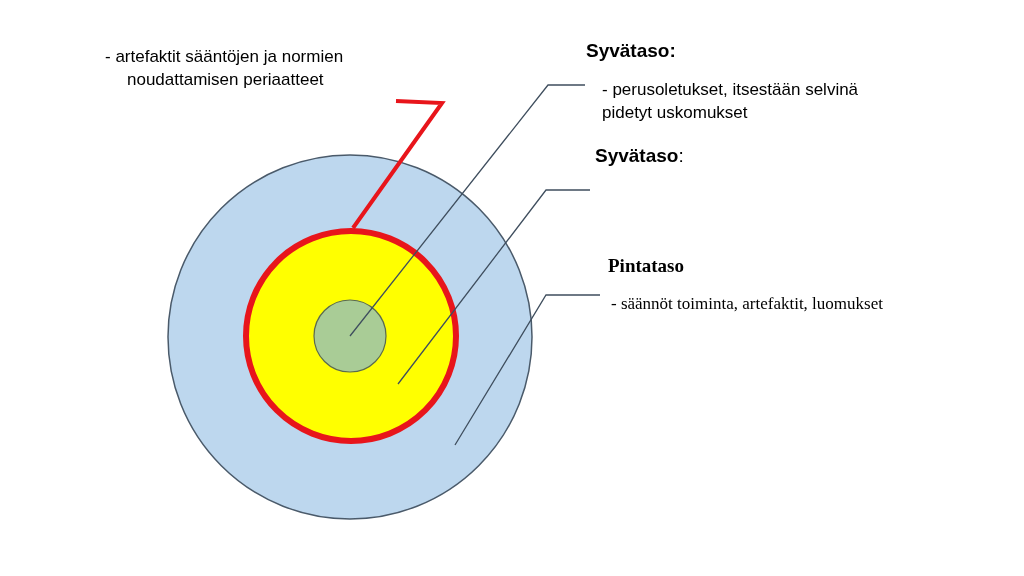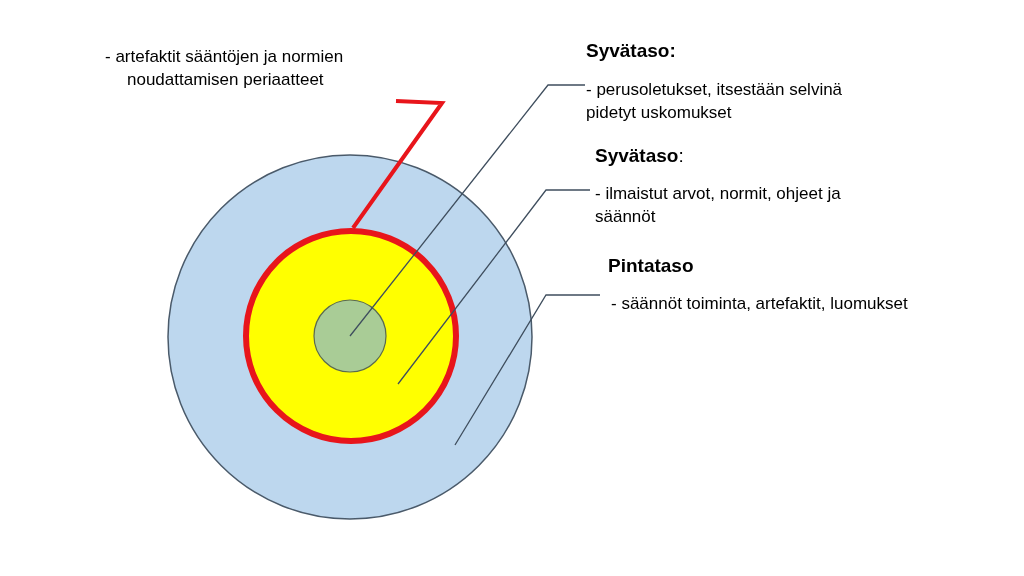--- a/index.html
+++ b/index.html
@@ -36,20 +36,21 @@
     line-height: 1.2;
     white-space: pre;
   }
   .label-title .plain {
     font-weight: normal;
   }
   .label-body {
     font-size: 17px;
     line-height: 1.35;
     white-space: pre-line;
+    margin-left: 16px;
   }
 
   
   #block-nakokulmat {
     left: 95px;
     top: 40px;
     width: 330px;
   }
   #block-nakokulmat .label-body {
     margin-top: 6px;
@@ -79,20 +80,21 @@
   }
   #block-valitaso .label-body {
     margin-top: 15px;
   }
 
   
   #block-pintataso {
     left: 608px;
     top: 255px;
     width: 400px;
+    font-family: Liberation Serif, serif;
   }
   #block-pintataso .label-body {
     margin-top: 15px;
     margin-left: 3px;
   }
 </style>
 </head>
 <body>
 
 <div id="stage">
@@ -118,22 +120,20 @@
   </div>
 
   <div class="label-block" id="block-syvataso">
     <div class="label-title">Syvätaso:</div>
     <div class="label-body">- perusoletukset, itsestään selvinä
 pidetyt uskomukset</div>
   </div>
 
   <div class="label-block" id="block-valitaso">
     <div class="label-title"><span>Syvätaso</span><span class="plain">:</span></div>
-    <div class="label-body">- ilmaistut arvot, normit, ohjeet ja
-säännöt</div>
   </div>
 
   <div class="label-block" id="block-pintataso">
     <div class="label-title">Pintataso</div>
     <div class="label-body">- säännöt toiminta, artefaktit, luomukset</div>
   </div>
 
 </div>
 
 </body></html>

